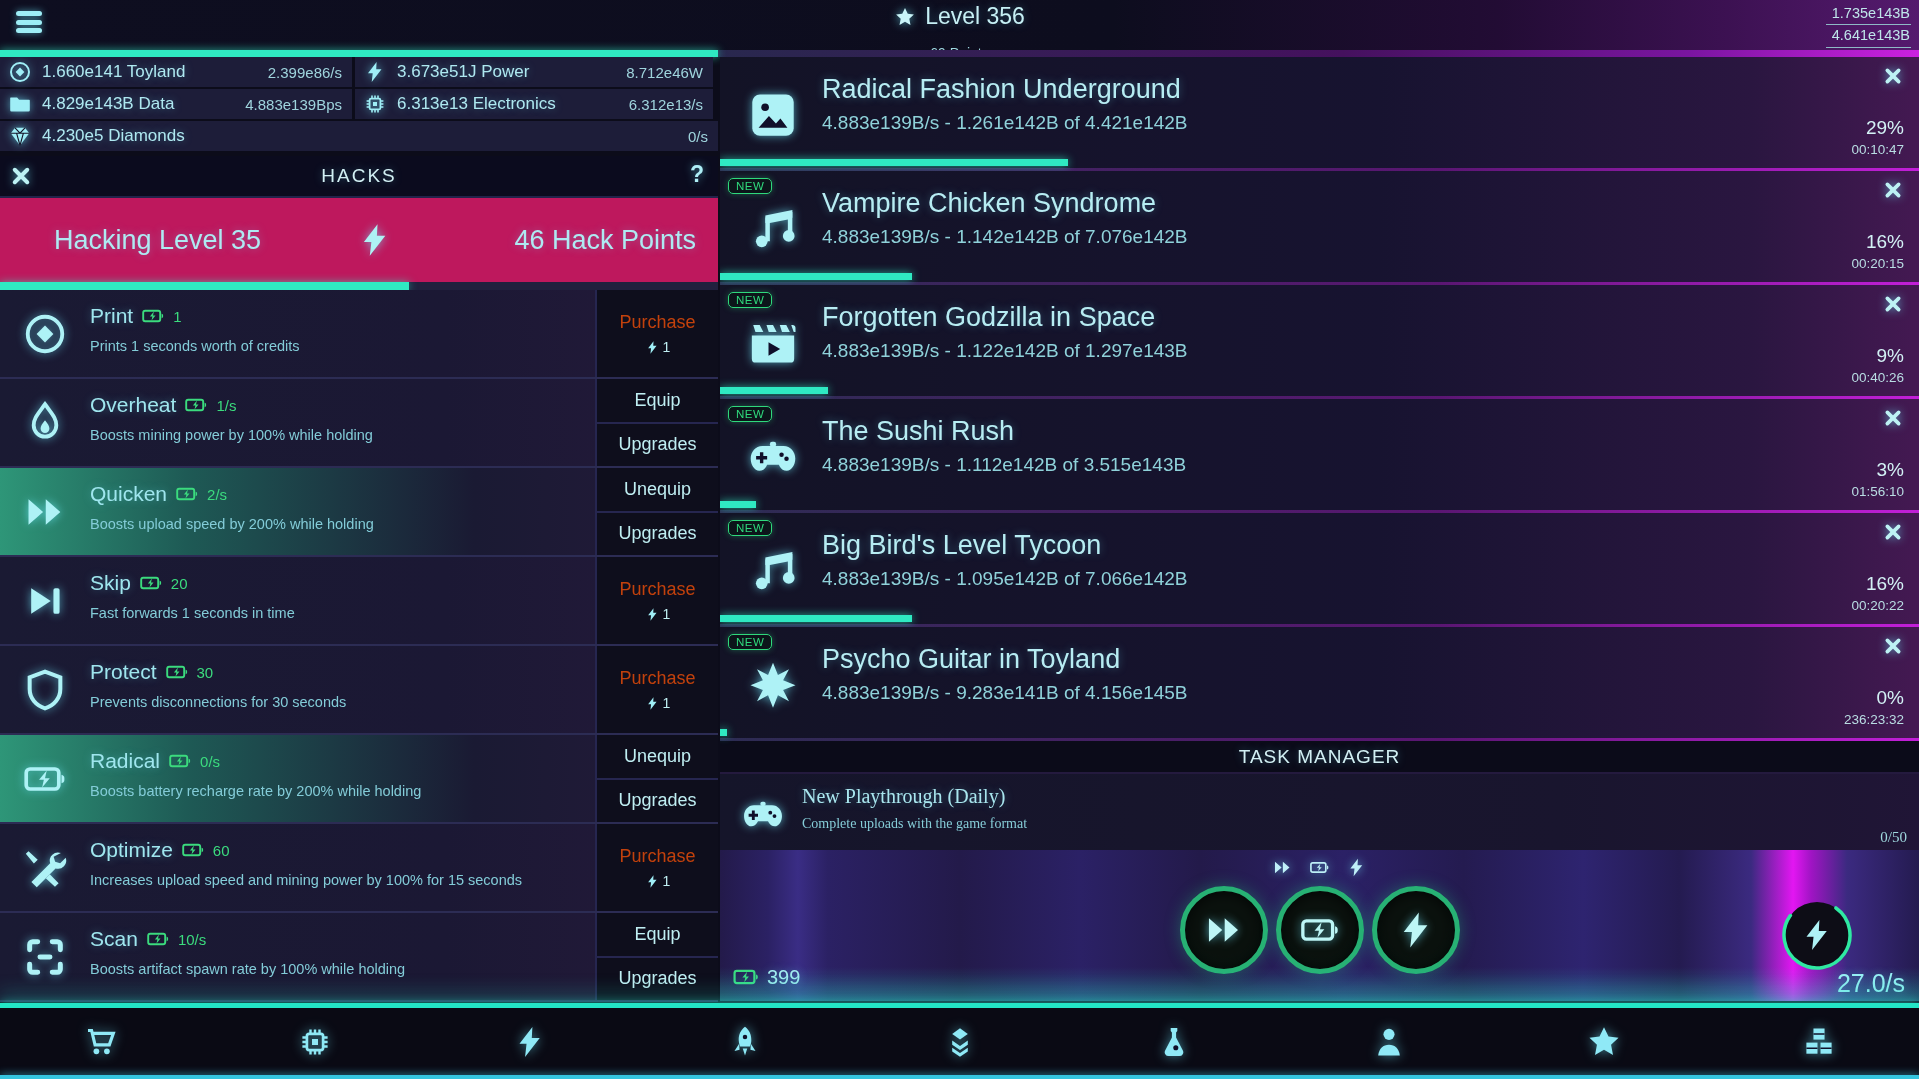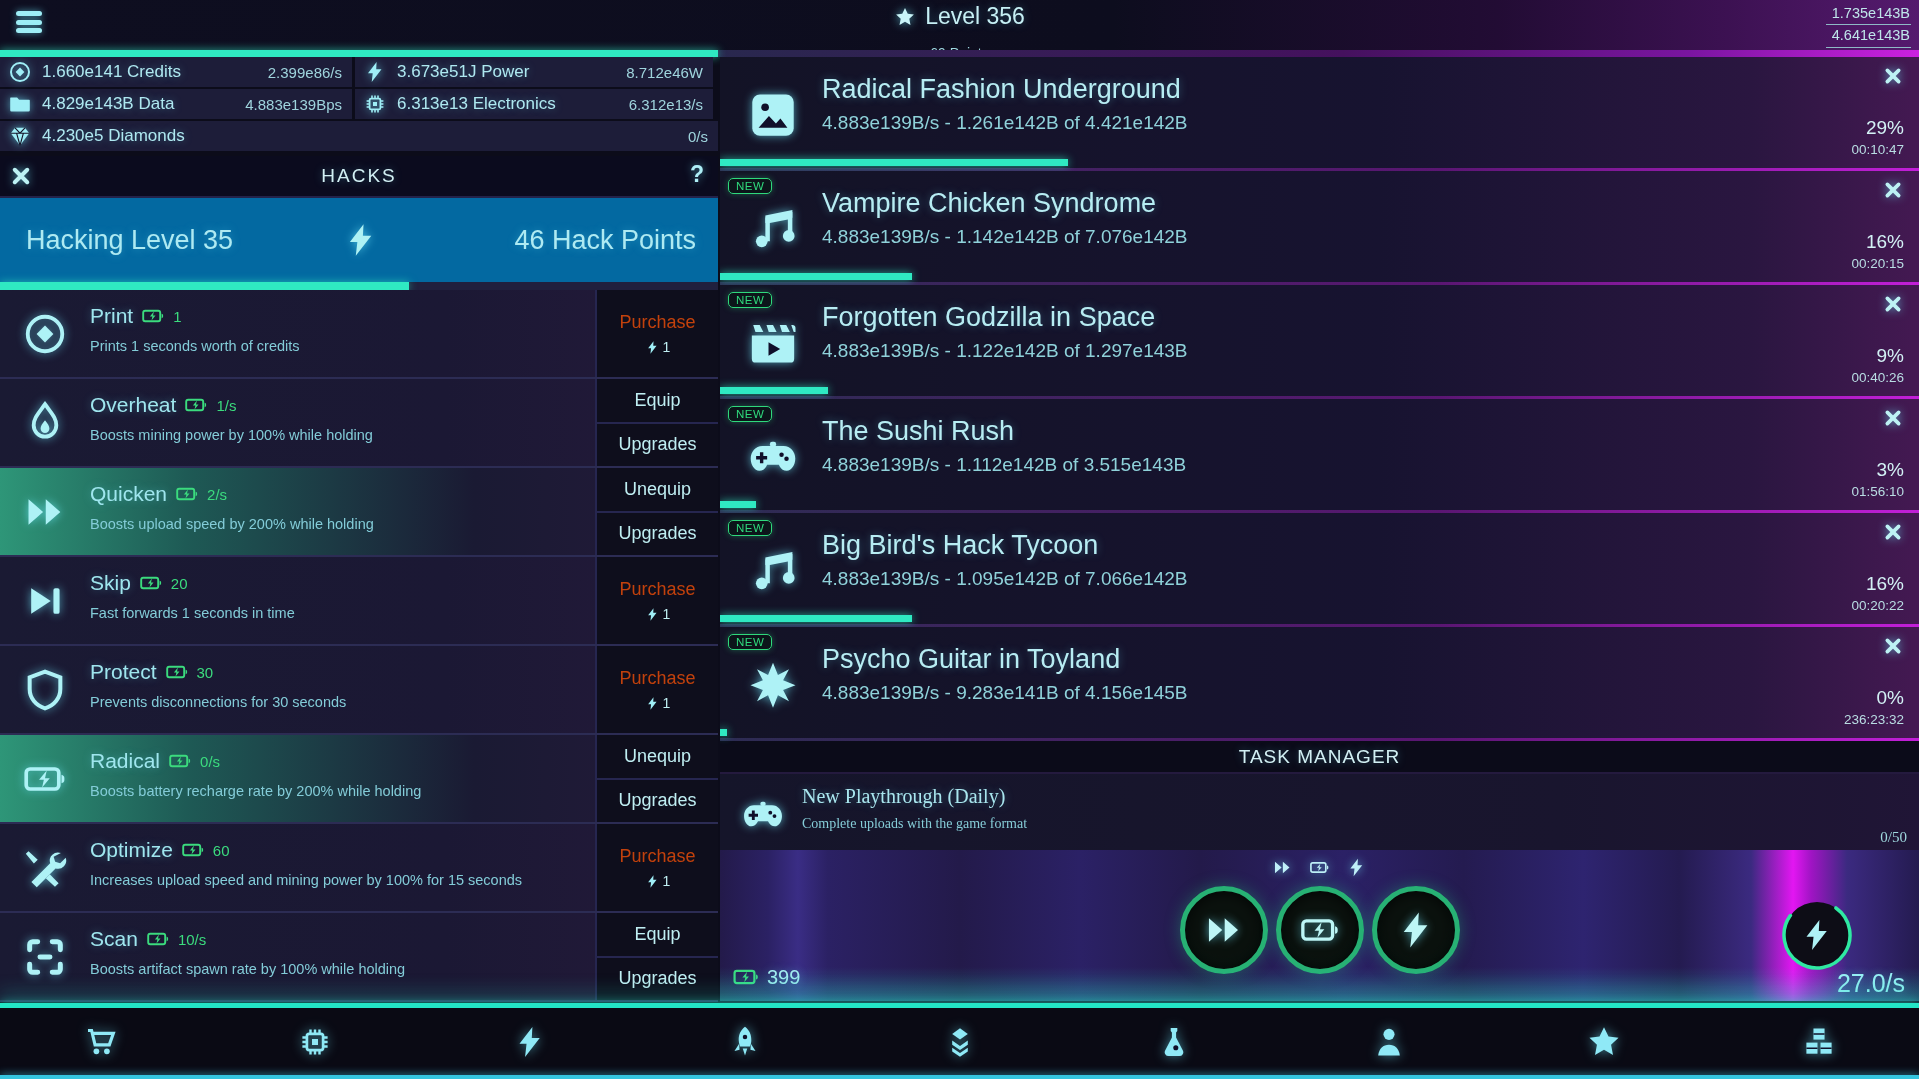--- a/index.html
+++ b/index.html
@@ -38,22 +38,22 @@
   .res-cell.full{width:718px;}
   .res-cell .ric{width:24px;height:24px;margin-right:10px;color:#9feef6;}
   .res-amt{font-size:17px;color:#aee8f0;flex:1;white-space:nowrap;}
   .res-rate{font-size:15px;color:#9fd4dd;white-space:nowrap;}
 
   .hacks-hdr{position:relative;height:40px;margin-top:3px;background:#0b0b1e;display:flex;align-items:center;justify-content:center;}
   .hacks-title{font-size:19px;letter-spacing:2px;color:#d2f0f4;}
   .hacks-close{position:absolute;left:10px;top:9px;width:22px;height:22px;color:#bdf2f4;cursor:pointer;}
   .hacks-help{position:absolute;right:14px;top:5px;font-size:23px;font-weight:bold;color:#aeeef6;cursor:pointer;
               text-shadow:0 0 8px rgba(110,235,255,.6);}
-  .hack-summary{position:relative;height:84px;background:#0369a1;border-top:2px solid #23234a;
-                display:flex;align-items:center;}
+  .hack-summary{position:relative;height:84px;background:#be185d;border-top:2px solid #23234a;
+                display:flex;align-items:center;padding-left:28px;}
   .hs-left{font-size:27px;color:#aeeaf2;padding-left:26px;flex:1;}
   .hs-bolt{width:38px;height:38px;color:#aef2f4;}
   .hs-right{font-size:27px;color:#aeeaf2;padding-right:22px;flex:1;text-align:right;}
   .hs-bar{position:relative;height:8px;background:#20203e;}
   .hs-bar .fill{position:absolute;left:0;top:0;bottom:0;background:#2fe9c2;box-shadow:0 0 8px rgba(47,233,194,.6);}
 
   .hack-list{position:relative;}
   .hack-row{position:relative;height:87px;border-bottom:2px solid #2c2c54;display:flex;
             background:linear-gradient(90deg,#1a1a33 0%,#1b1834 62%,#241a3a 100%);}
   .hack-row.equipped{background:linear-gradient(90deg,#2e9678 0%,#1e5a55 26%,#1a1a33 66%,#241a3a 100%);}
@@ -270,21 +270,21 @@
     <div class="fill" style="width: 37.4%;"></div>
   </div>
 
   <div class="left-col">
 
     <div class="res-grid">
       <div class="res-cell half left">
         <svg class="ric ic glow">
             <use href="#i-coin"></use>
           </svg>
-        <span class="res-amt glowtxt">1.660e141 Credits</span>
+        <span class="res-amt glowtxt">1.660e141 Toyland</span>
         <span class="res-rate">2.399e86/s</span>
       </div>
       <div class="res-cell half">
         <svg class="ric ic glow">
             <use href="#i-bolt"></use>
           </svg>
         <span class="res-amt glowtxt">3.673e51J Power</span>
         <span class="res-rate">8.712e46W</span>
       </div>
       <div class="res-cell half left">
@@ -581,21 +581,21 @@
       <div class="up-pct">3%</div>
       <div class="up-time">01:56:10</div>
       <div class="up-bar" style="width: 3%;"></div>
     </div>
 
     <div class="up-row">
       <span class="badge-new">NEW</span>
       <svg class="ic up-ic glow">
           <use href="#i-music"></use>
         </svg>
-      <div class="up-title glowtxt">Big Bird's Hack Tycoon</div>
+      <div class="up-title glowtxt">Big Bird's Level Tycoon</div>
       <div class="up-stats">4.883e139B/s - 1.095e142B of 7.066e142B</div>
       <svg class="ic up-close glow">
           <use href="#i-close"></use>
         </svg>
       <div class="up-pct">16%</div>
       <div class="up-time">00:20:22</div>
       <div class="up-bar" style="width: 16%;"></div>
     </div>
 
     <div class="up-row">

